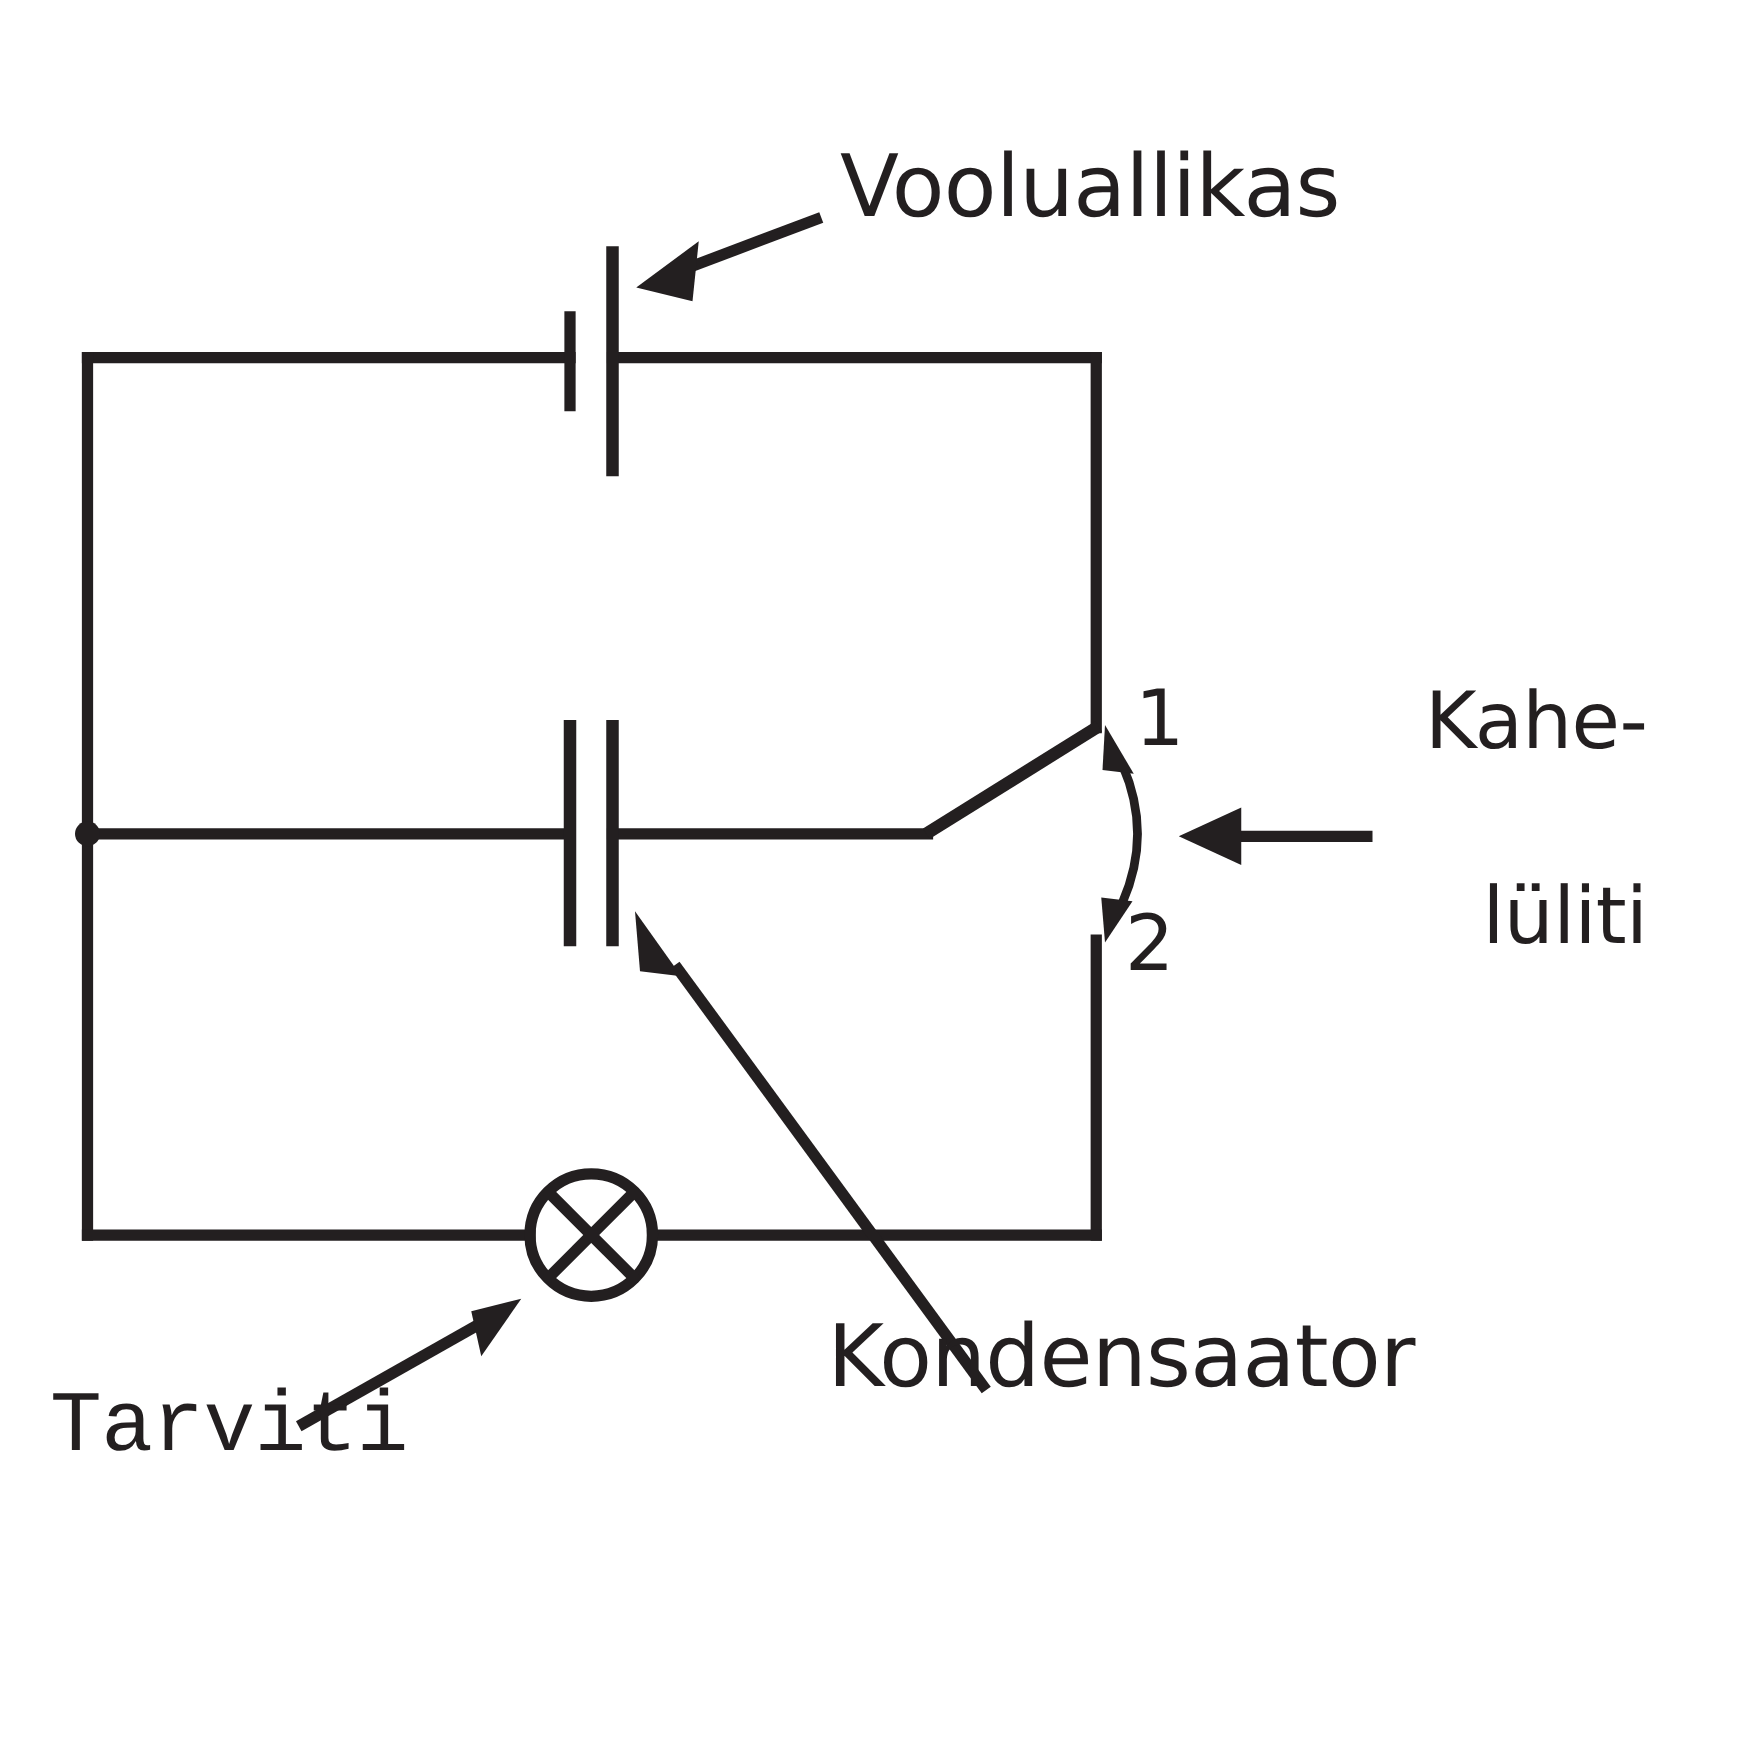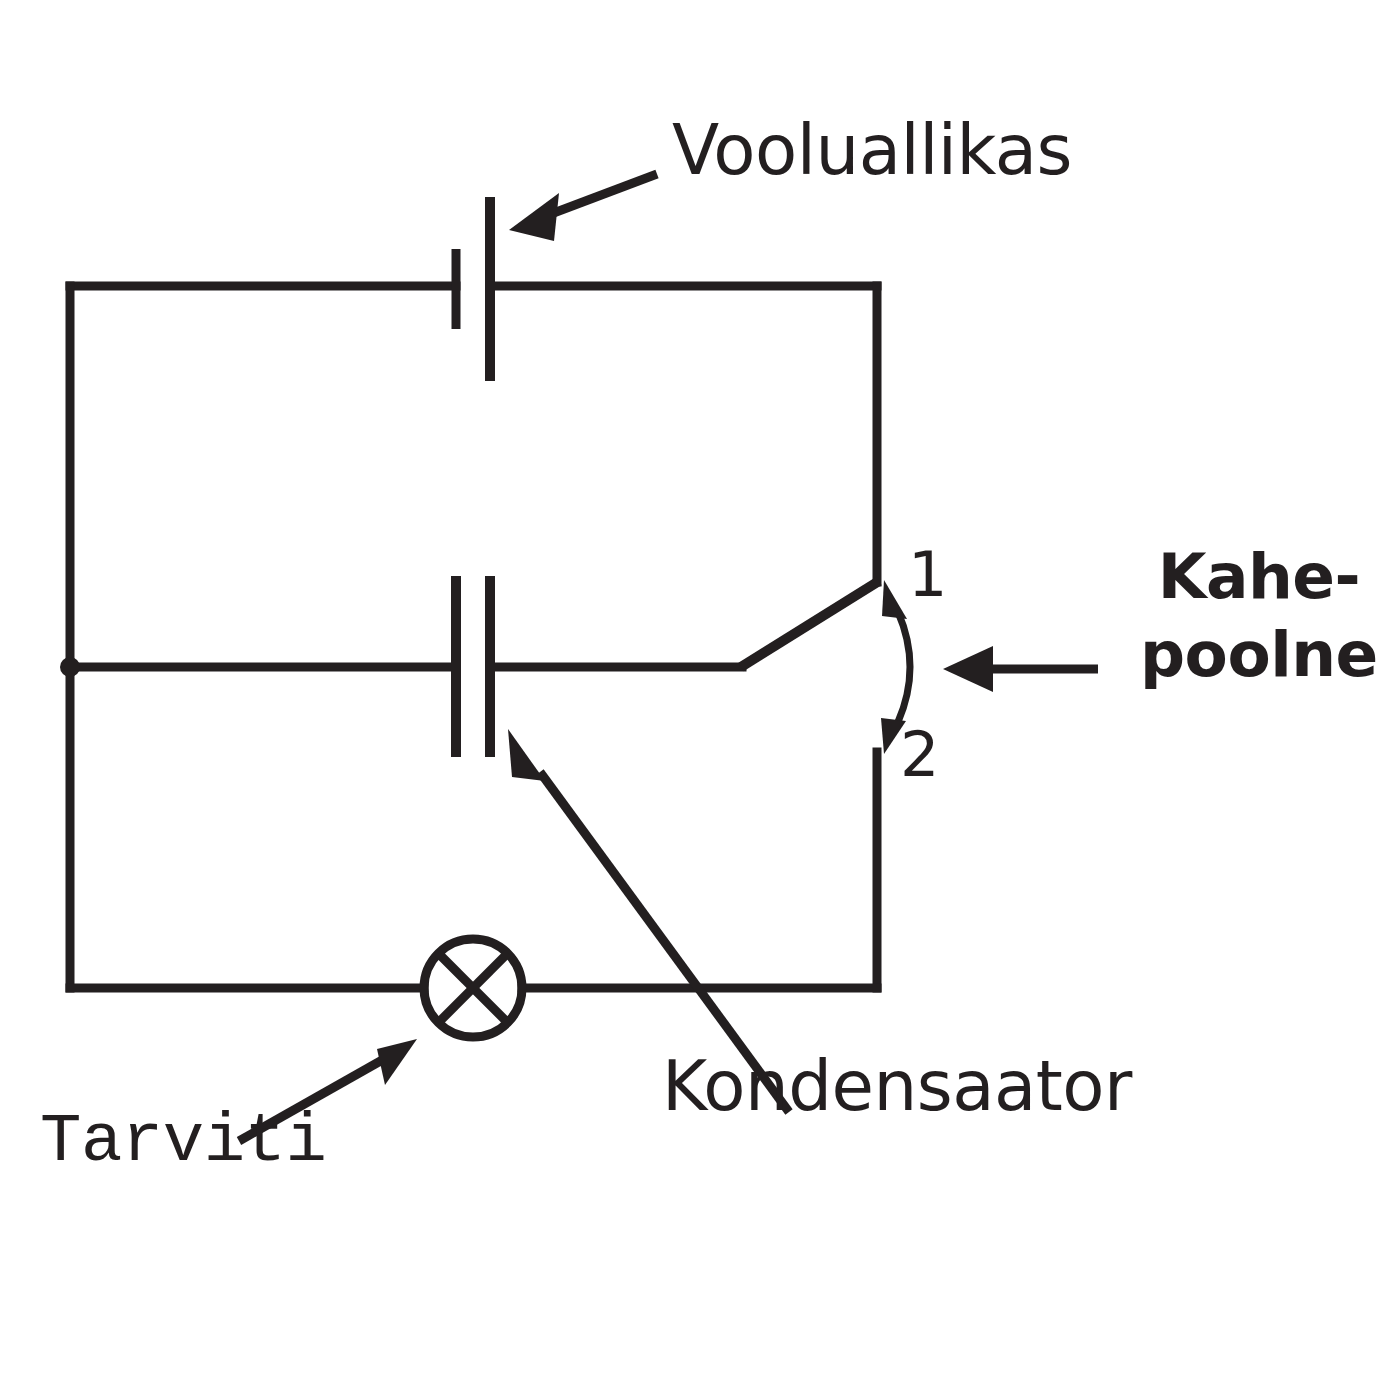--- a/index.html
+++ b/index.html
@@ -34,22 +34,21 @@
     left: 672px;
     top: 112px;
     font-size: 69px;
     line-height: 76px;
   }
   #label-switch {
     left: 1140px;
     top: 538px;
     font-size: 63px;
     line-height: 78px;
-    text-align: center;
-    font-weight: bold;
+    text-align: right;
   }
   #label-kondensaator {
     left: 662px;
     top: 1048px;
     font-size: 69px;
     line-height: 76px;
   }
   #label-tarviti {
     left: 40px;
     top: 1104px;
@@ -123,21 +122,21 @@
     <path d="M 789 1112 L 540 772" stroke="#231f20" stroke-width="9" fill="none" stroke-linecap="butt"></path>
     <polygon points="508 729, 545 781, 512 777" fill="#231f20"></polygon>
 
     <path d="M 239 1141 L 384 1059" stroke="#231f20" stroke-width="9" fill="none" stroke-linecap="butt"></path>
     <polygon points="417 1039, 385 1085, 377 1049" fill="#231f20"></polygon>
 
   </svg>
 
   <div class="lbl" id="label-vooluallikas">Vooluallikas</div>
 
-  <div class="lbl" id="label-switch"><span>Kahe-</span><br><span>poolne</span><br></div>
+  <div class="lbl" id="label-switch"><span>Kahe-</span><br><br><span>lüliti</span></div>
 
   <div class="lbl" id="label-kondensaator">Kondensaator</div>
 
   <div class="lbl" id="label-tarviti">Tarviti</div>
 
   <div class="lbl" id="label-contact-1">1</div>
 
   <div class="lbl" id="label-contact-2">2</div>
 
 </div>

